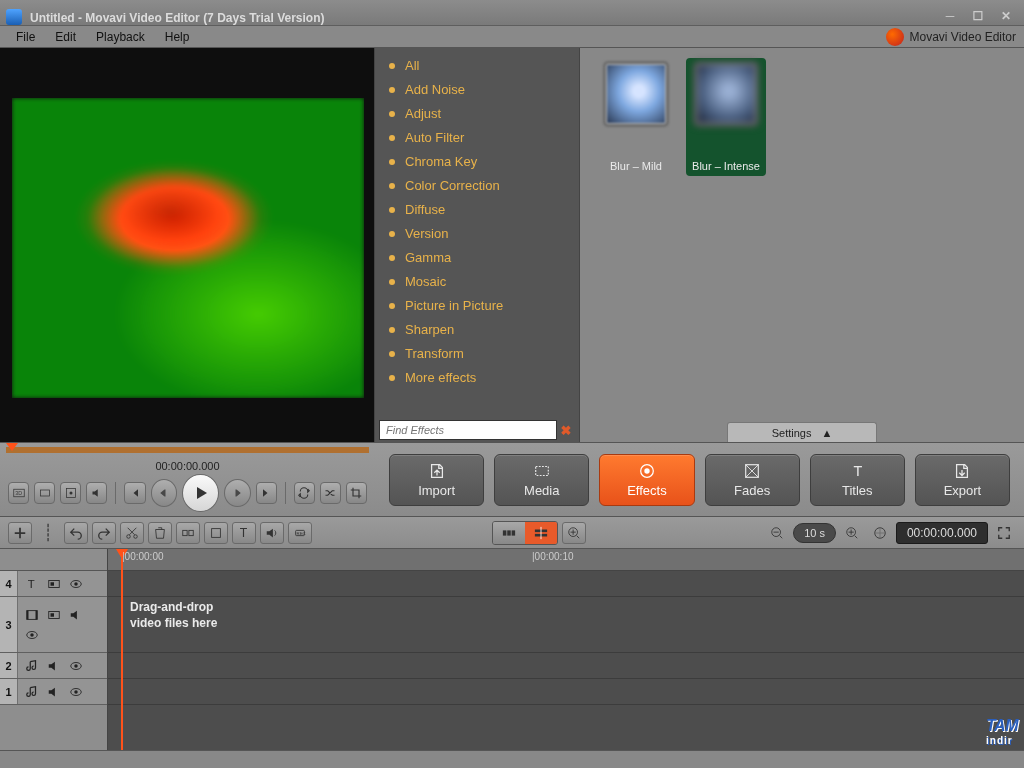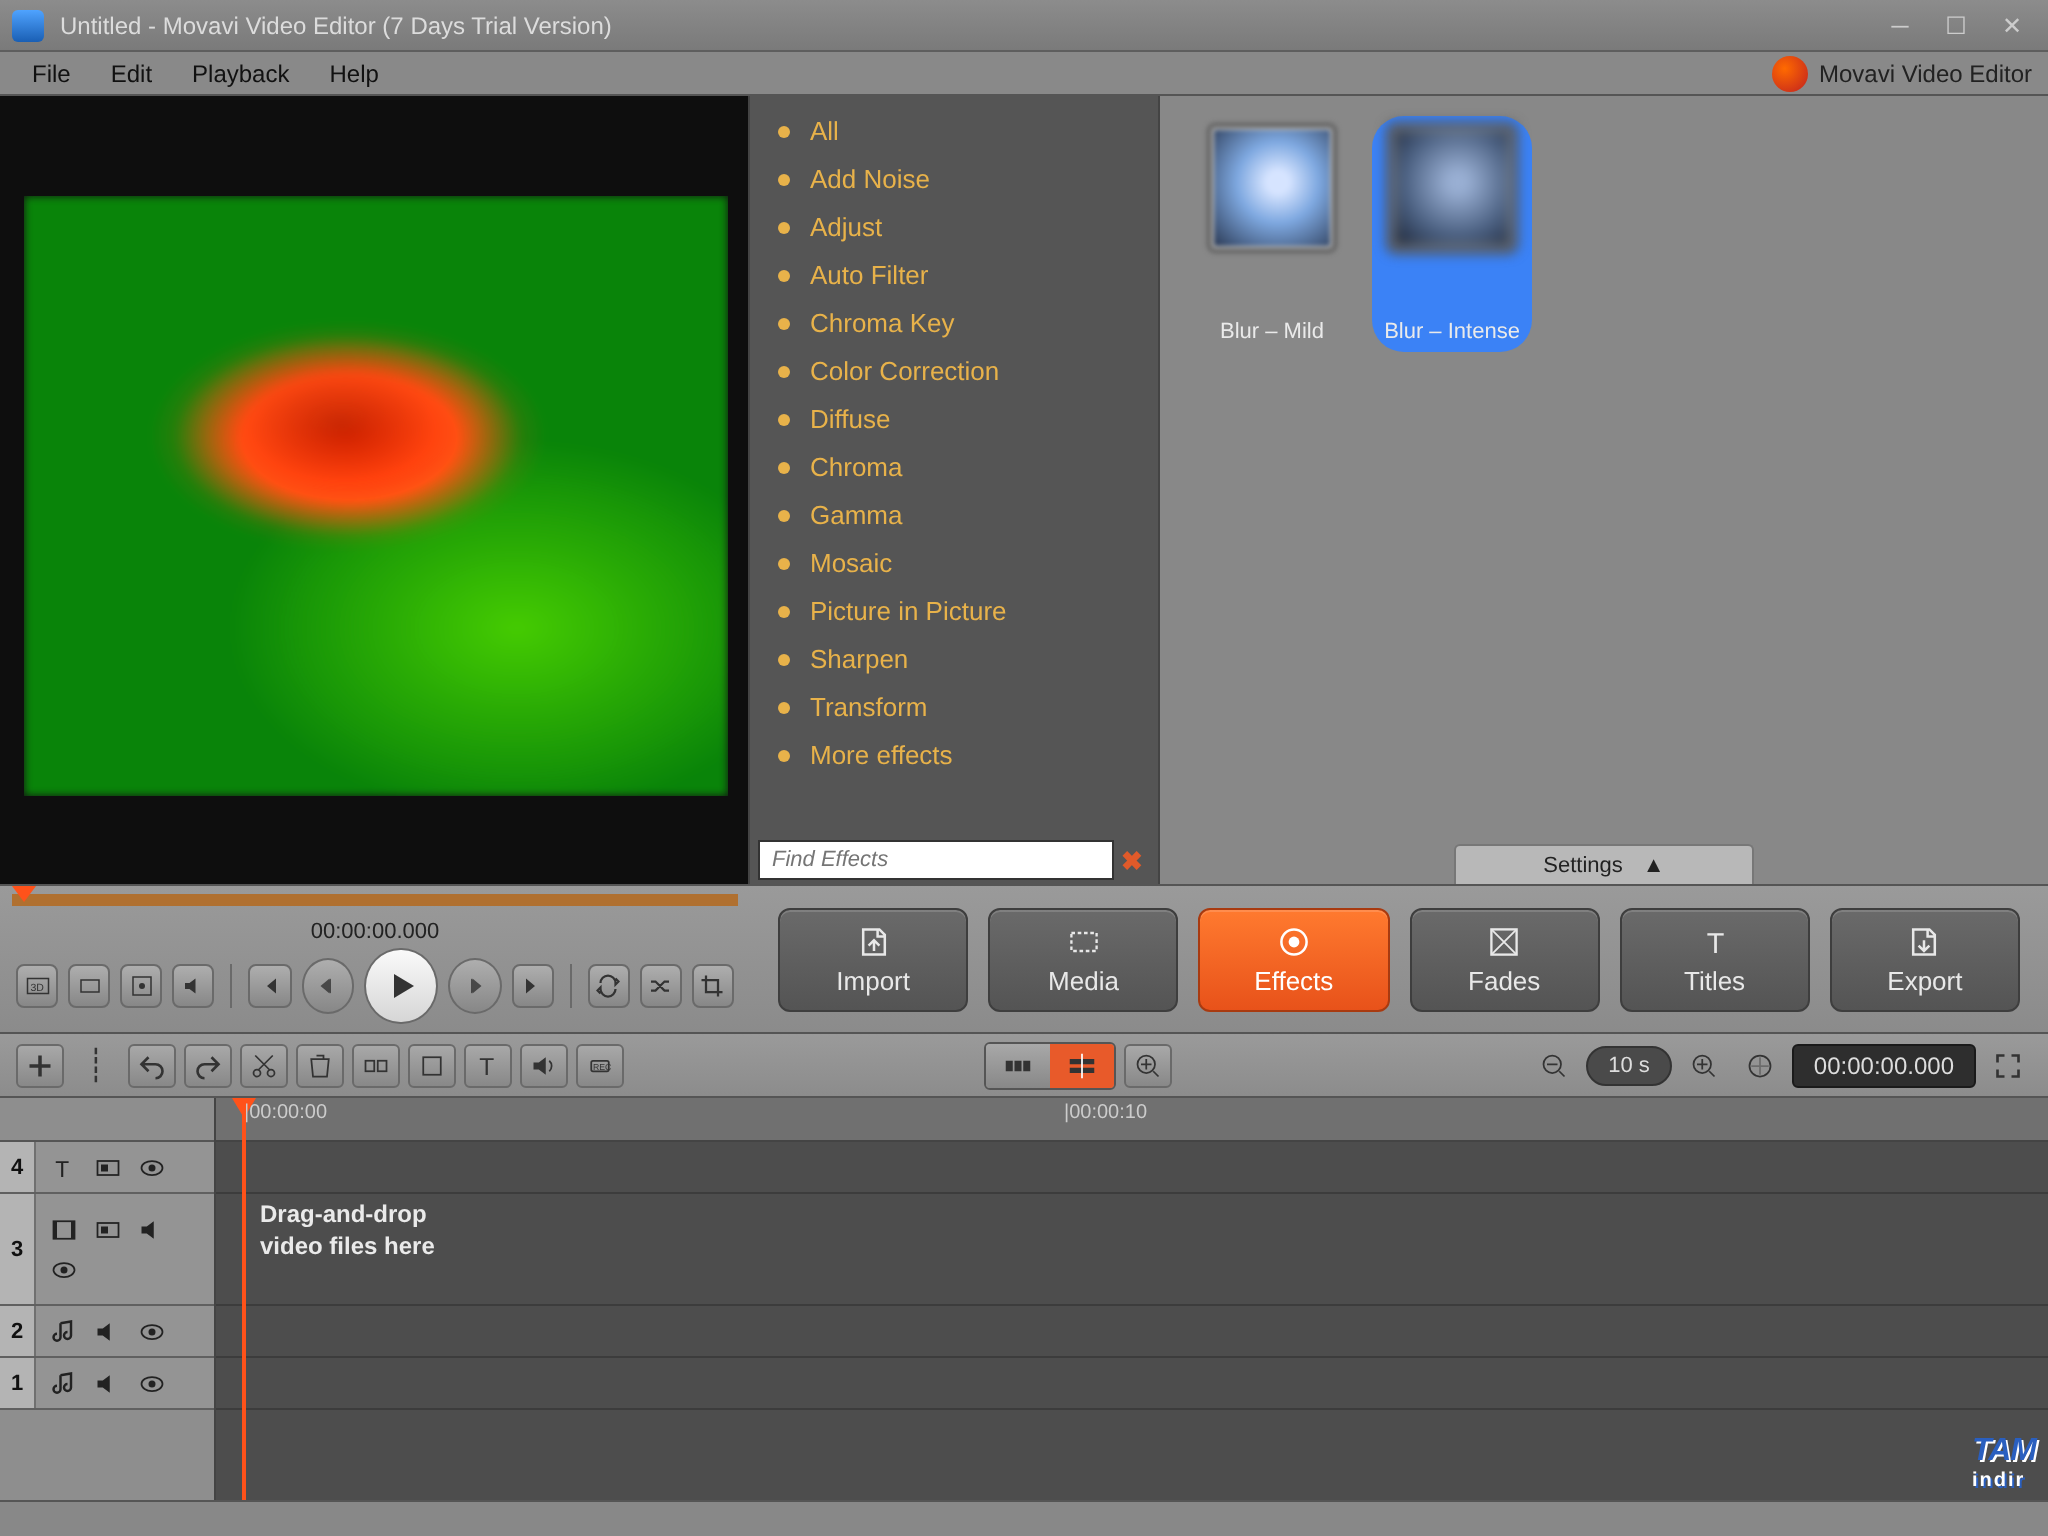--- a/index.html
+++ b/index.html
@@ -1,19 +1,19 @@
 <!DOCTYPE html>
 <html><head>
 <meta charset="utf-8">
 <style>
   * { margin: 0; padding: 0; box-sizing: border-box; font-family: "Segoe UI", Tahoma, sans-serif; user-select: none; }
   html, body { width: 1024px; height: 768px; overflow: hidden; background: #888; }
   .window { width: 1024px; height: 768px; display: flex; flex-direction: column; background:#7c7c7c; }
   
-  .titlebar { height: 26px; background: linear-gradient(#8c8c8c,#7a7a7a); display:flex; align-items:center; padding:0 6px; color:#dcdcdc; font-size:12px; border-bottom:1px solid #5e5e5e;}
+  .titlebar { height: 26px; background: linear-gradient(#8c8c8c,#7a7a7a); display:flex; align-items:flex-end; padding:0 6px; color:#dcdcdc; font-size:12px; border-bottom:1px solid #5e5e5e;font-weight:bold;}
   .titlebar .appicon { width:16px;height:16px;border-radius:3px;background:linear-gradient(#4fa3ff,#1a5fb4);margin-right:8px;}
   .titlebar .flex { flex:1 }
   .titlebar .winbtn { width:24px;height:18px;margin-left:4px;display:flex;align-items:center;justify-content:center;color:#ccc;font-size:12px;}
   
   .menubar { height:22px; background:#898989; display:flex; align-items:center; padding-left:6px; border-bottom:1px solid #555;}
   .menubar .menuitem { color:#111; font-size:12px; padding:2px 10px; }
   .menubar .brand { margin-left:auto; display:flex; align-items:center; color:#222; font-size:12px; padding-right:8px;}
   .menubar .brand .logo {width:18px;height:18px;border-radius:50%;background:radial-gradient(circle at 35% 35%, #ff6a00,#c02020);margin-right:6px;}
   
   .upper { flex: 0 0 394px; display:flex; background:#7d7d7d;}
@@ -27,21 +27,21 @@
   .effects-list .bullet { width:6px; height:6px; border-radius:50%; background:#e8b24a; margin-right:10px; flex:0 0 auto;}
   .findbar { height:24px; display:flex; align-items:center; padding:2px 4px; background:#555;}
   .findbar input { flex:1; height:20px; border:1px solid #333; background:#fff; color:#555; font-size:11px; padding:0 6px; font-style:italic;}
   .findbar .clear { width:18px;text-align:center; color:#e05a2a; font-weight:bold; font-size:13px; cursor:pointer;}
   .thumbs-col { flex:1; background:#888; position:relative;}
   .thumbs-row { display:flex; padding:16px; gap:14px;}
   .thumb { width:80px; display:flex; flex-direction:column; align-items:center;}
   .thumb .timg { width:60px; height:60px; border:1px solid #bbb; border-radius:2px; margin-bottom:6px; box-shadow:0 0 0 3px #6c6c6c;}
   .thumb.sel .timg { box-shadow:0 0 0 3px #4a4a4a; }
   .thumb .tlabel { font-size:11px; color:#eaeaea; text-align:center;margin-top:30px;}
-  .thumb.sel { background:#3b82f6; border-radius:16px; padding:6px 4px 4px; margin:-6px -4px -4px;}
+  .thumb.sel { background:#14532d; border-radius:4px; padding:6px 4px 4px; margin:-6px -4px -4px;}
   .thumb1 { background: radial-gradient(circle at 55% 45%, #d6e4ff 12%, #7ea8e0 45%, #2b3a55 100%); filter: blur(1px);}
   .thumb2 { background: radial-gradient(circle at 55% 45%, #9ab0d4 10%, #4a5f80 60%, #1a2233 100%); filter: blur(3px);}
   .settingsbar { position:absolute; bottom:0; left:50%; transform:translateX(-50%); width:150px; height:20px; background:#b8b8b8; border:1px solid #777; border-bottom:none; border-radius:3px 3px 0 0; display:flex; align-items:center; justify-content:center; gap:10px; font-size:11px; color:#222;}
   
   .transportbar { flex:0 0 70px; background:linear-gradient(#9a9a9a,#8b8b8b); border-top:1px solid #555; border-bottom:1px solid #555; display:flex;}
   .transport-left { width:375px; display:flex; flex-direction:column;}
   .progress { height:14px; padding:4px 6px 0;}
   .progress .bar { height:6px; background:#b07030; position:relative;}
   .progress .bar .marker { position:absolute; left:0; top:-4px; width:0; height:0; border-left:6px solid transparent;border-right:6px solid transparent;border-top:8px solid #ff521a;}
   .timecode { font-size:11px; color:#222; text-align:center; padding:3px 0 2px;}
@@ -151,21 +151,21 @@
           <div class="eitem">
             <span class="bullet"></span>
             <span>Color Correction</span>
           </div>
           <div class="eitem">
             <span class="bullet"></span>
             <span>Diffuse</span>
           </div>
           <div class="eitem">
             <span class="bullet"></span>
-            <span>Chroma</span>
+            <span>Version</span>
           </div>
           <div class="eitem">
             <span class="bullet"></span>
             <span>Gamma</span>
           </div>
           <div class="eitem">
             <span class="bullet"></span>
             <span>Mosaic</span>
           </div>
           <div class="eitem">

